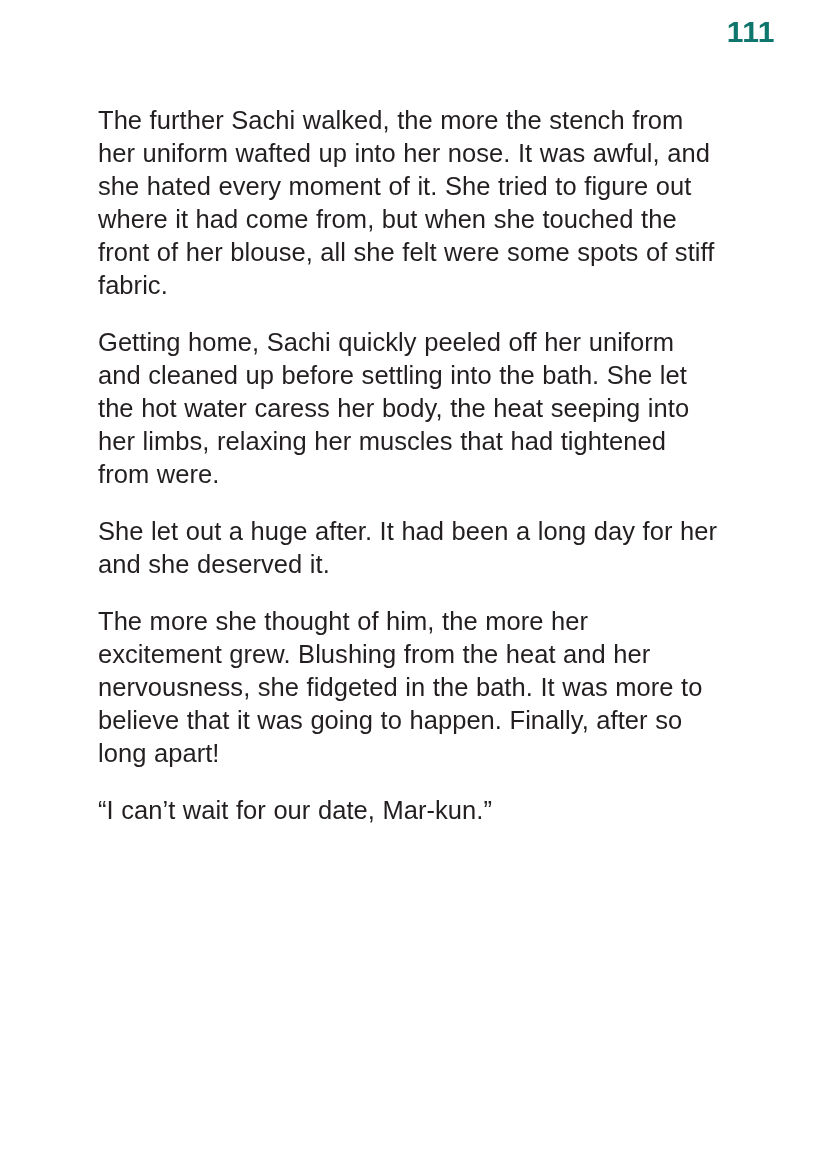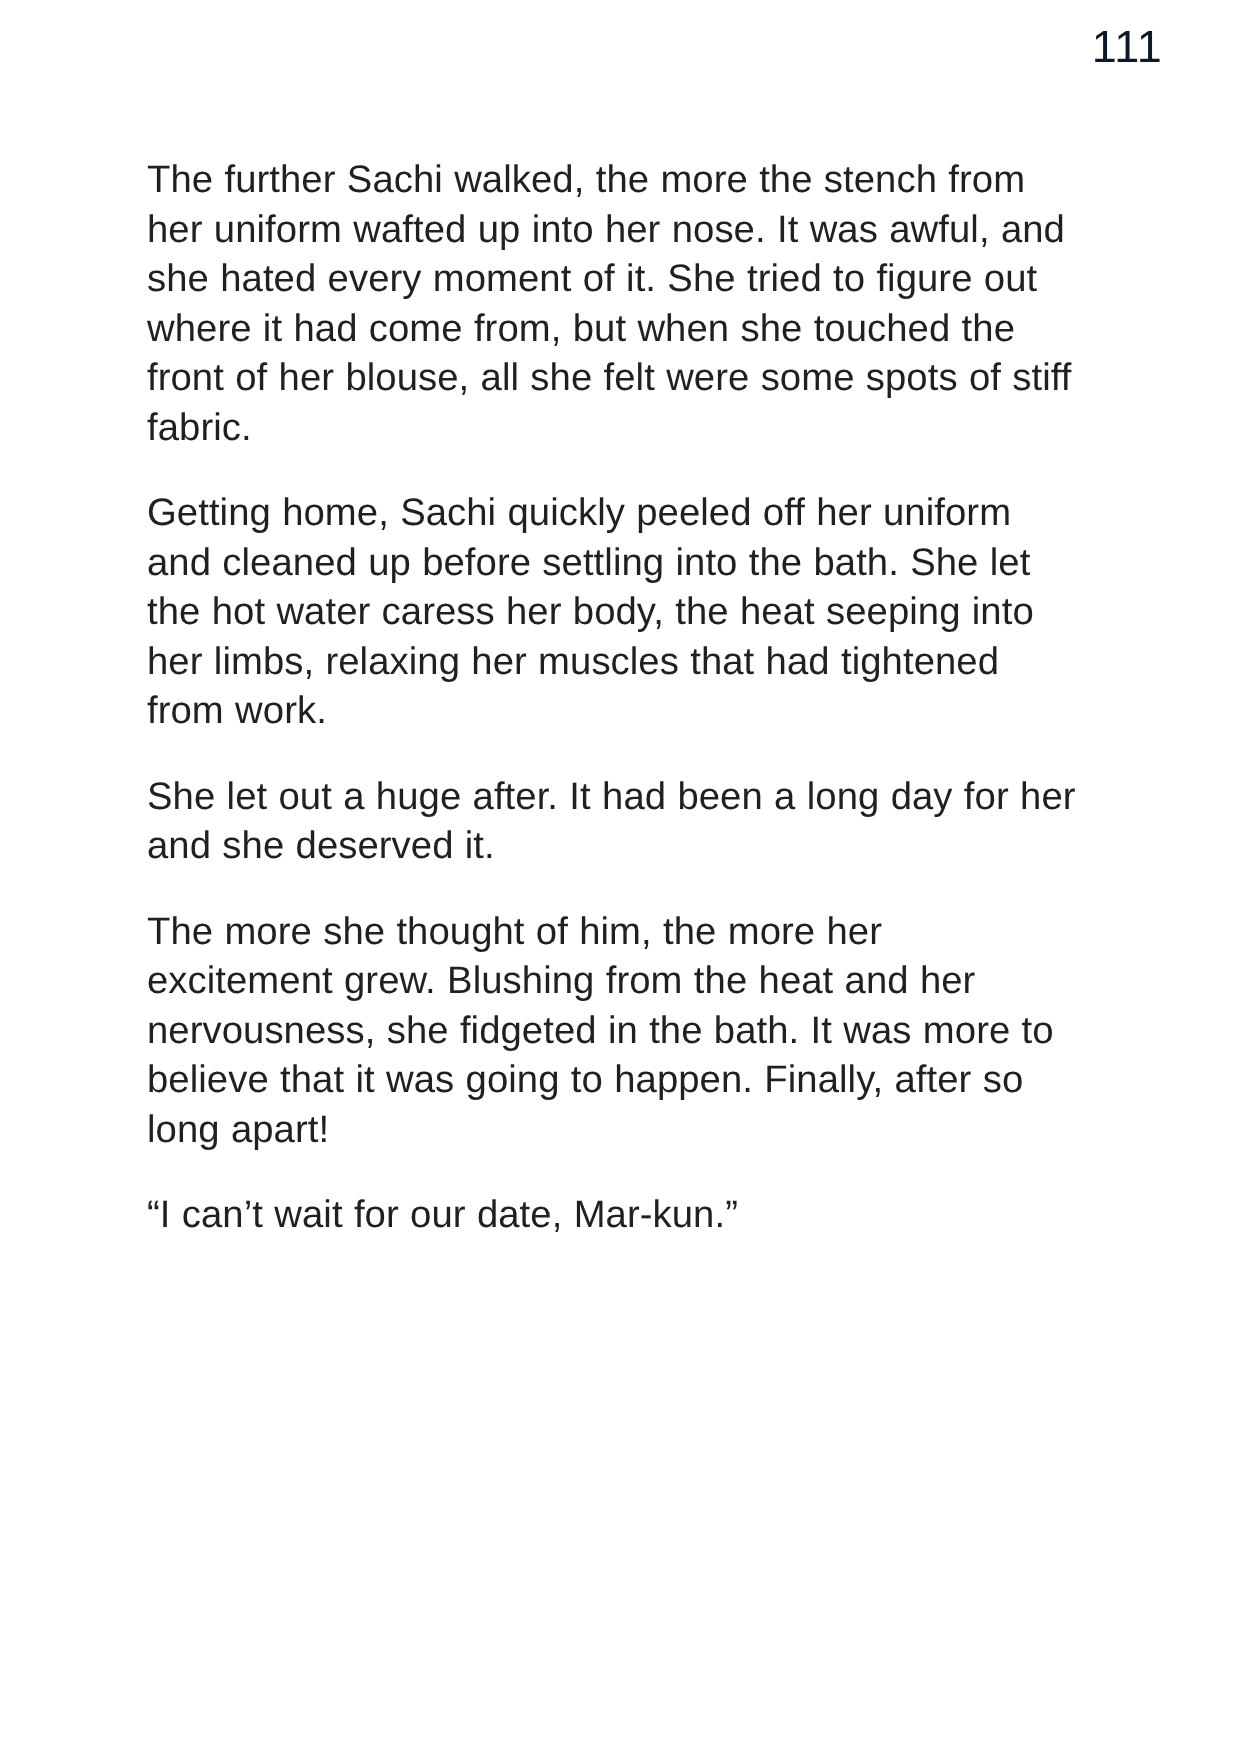--- a/index.html
+++ b/index.html
@@ -19,23 +19,23 @@
     position: relative;
     width: 827px;
     height: 1166px;
     box-sizing: border-box;
   }
   .page-number {
     position: absolute;
     top: 14px;
     right: 52px;
     font-size: 30px;
-    font-weight: 400;
+    font-weight: 700;
     letter-spacing: 0.5px;
-    color: #0f172a;
+    color: #0f766e;
     line-height: 1.2;
   }
   .body-text {
     position: absolute;
     top: 92px;
     left: 98px;
     width: 620px;
   }
   .body-text p {
     margin: 12px 0 24px 0;
@@ -52,19 +52,19 @@
 </style>
 </head>
 <body>
 
 <div class="page">
 
   <div class="page-number">111</div>
 
   <div class="body-text">
     <p>The further Sachi walked, the more the stench from her uniform wafted up into her nose. It was awful, and she hated every moment of it. She tried to figure out where it had come from, but when she touched the front of her blouse, all she felt were some spots of stiff fabric.</p>
-    <p>Getting home, Sachi quickly peeled off her uniform and cleaned up before settling into the bath. She let the hot water caress her body, the heat seeping into her limbs, relaxing her muscles that had tightened from work.</p>
+    <p>Getting home, Sachi quickly peeled off her uniform and cleaned up before settling into the bath. She let the hot water caress her body, the heat seeping into her limbs, relaxing her muscles that had tightened from were.</p>
     <p>She let out a huge after. It had been a long day for her and she deserved it.</p>
     <p>The more she thought of him, the more her excitement grew. Blushing from the heat and her nervousness, she fidgeted in the bath. It was more to believe that it was going to happen. Finally, after so long apart!</p>
     <p>“I can’t wait for our date, Mar-kun.”</p>
   </div>
 
 </div>
 
 </body></html>

